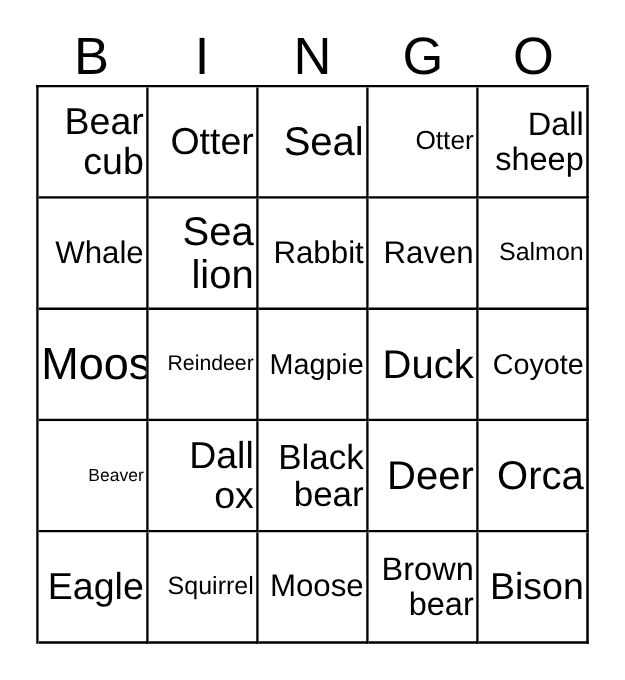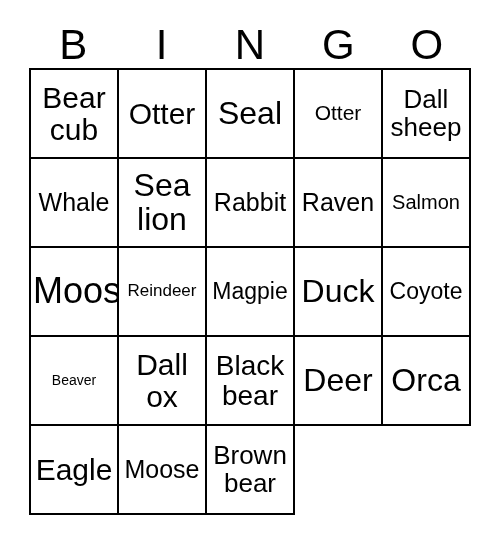--- a/index.html
+++ b/index.html
@@ -58,21 +58,21 @@
     box-sizing: border-box;
     background: #ffffff;
   }
   .bingo-cell {
     border-right: 2px solid #000000;
     border-bottom: 2px solid #000000;
     box-sizing: border-box;
     display: flex;
     align-items: center;
     justify-content: center;
-    text-align: center;
+    text-align: right;
     padding: 1px 2px;
     overflow: hidden;
     background: #ffffff;
   }
   .cell-text {
     display: block;
     width: 100%;
     line-height: 1.06;
     font-weight: 400;
     color: #000000;
@@ -168,21 +168,27 @@
       <div class="bingo-cell">
         <span class="cell-text fs-32">Deer</span>
       </div>
       <div class="bingo-cell">
         <span class="cell-text fs-32">Orca</span>
       </div>
       <div class="bingo-cell">
         <span class="cell-text fs-30">Eagle</span>
       </div>
       <div class="bingo-cell">
+        <span class="cell-text fs-20">Squirrel</span>
+      </div>
+      <div class="bingo-cell">
         <span class="cell-text fs-25">Moose</span>
       </div>
       <div class="bingo-cell">
         <span class="cell-text fs-26">Brown
 bear</span>
       </div>
+      <div class="bingo-cell">
+        <span class="cell-text fs-30">Bison</span>
+      </div>
     </div>
 
 </div>
 
 </body></html>

